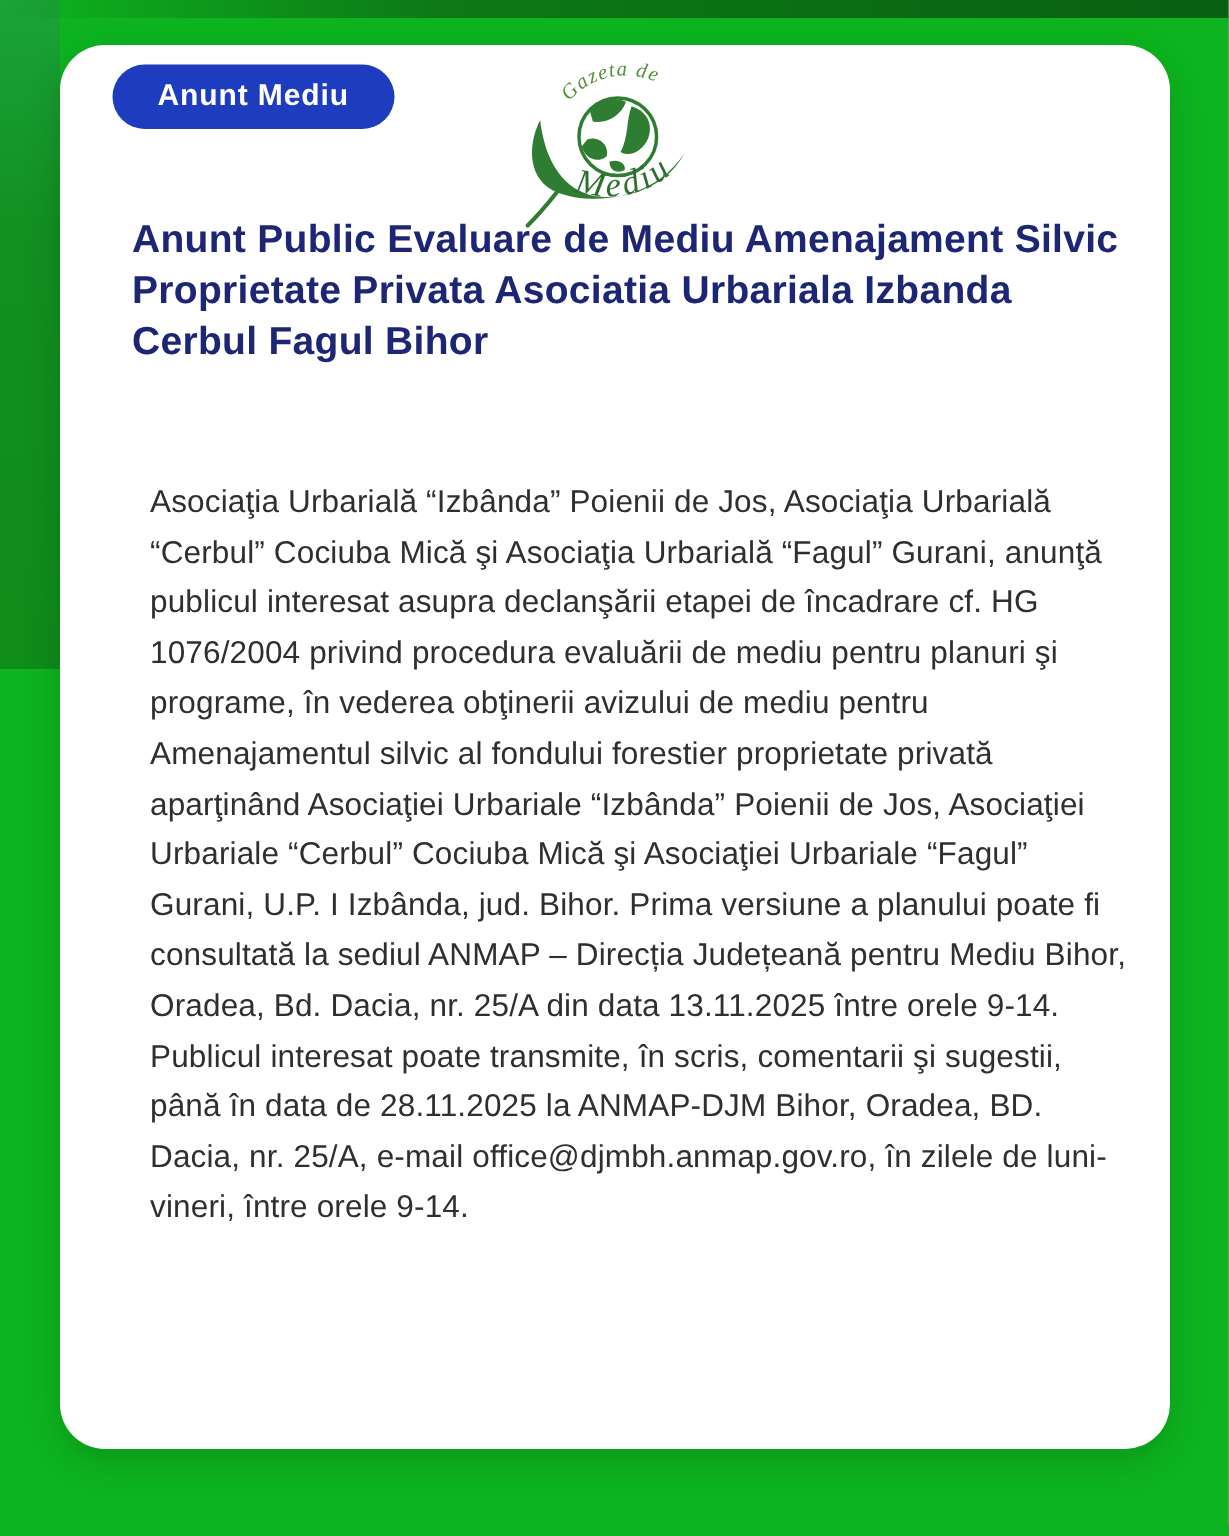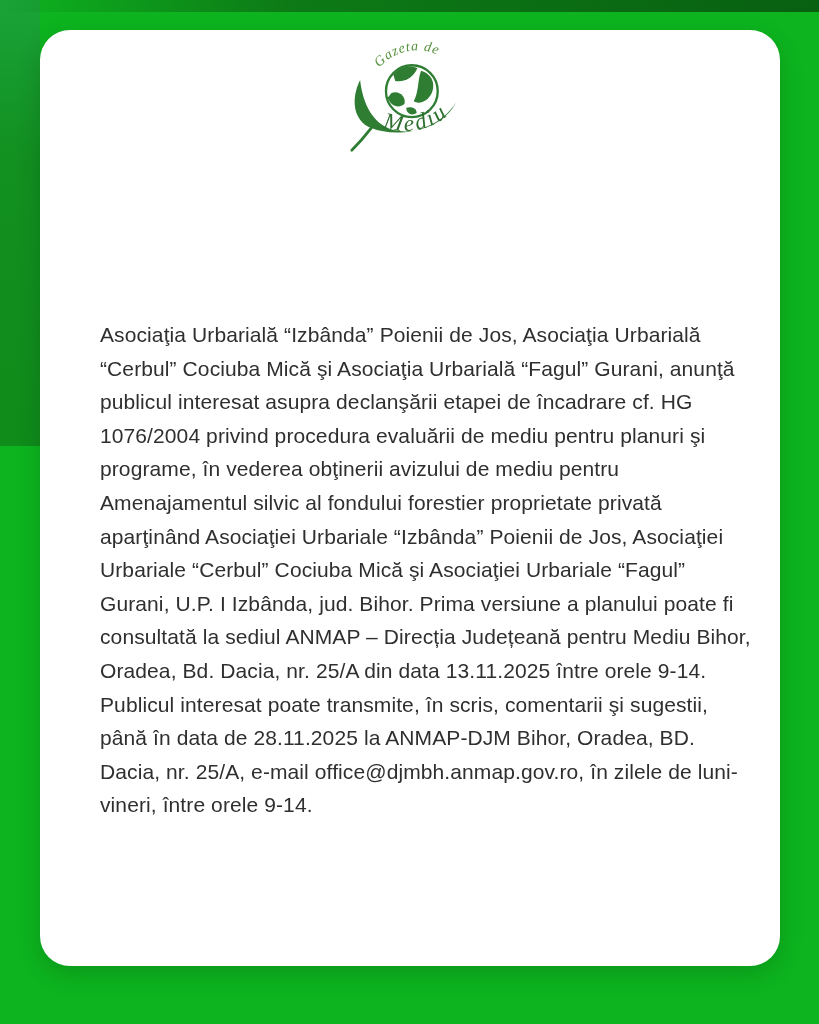--- a/index.html
+++ b/index.html
@@ -75,20 +75,23 @@
 </head>
 <body>
 
 <div class="page">
 
   <div class="bg-left-band"></div>
   <div class="bg-top-strip"></div>
 
   <div class="card">
 
+    <div class="badge">
+      <span>Anunt Mediu</span>
+    </div>
 
     <div class="logo">
       <svg viewBox="0 0 140 132">
         <defs>
           <path id="arcTop" d="M 26 58 A 54 54 0 0 1 118 38" fill="none"></path>
           <path id="arcBot" d="M 22 92 A 70 70 0 0 0 126 72" fill="none"></path>
         </defs>
 
         <path d="M 16 52 C 6 72 8 96 28 104 C 54 114 98 110 120 76 C 108 100 76 112 52 106 C 30 100 19 78 16 52 Z" fill="#2e7d32"></path>
         <path d="M 28 104 C 21 113 14 121 7 128" stroke="#2e7d32" stroke-width="3" fill="none" stroke-linecap="round"></path>
@@ -103,17 +106,18 @@
 
         <text class="arc-top">
           <textPath href="#arcTop" startOffset="50%" text-anchor="middle">Gazeta de</textPath>
         </text>
         <text class="arc-bottom">
           <textPath href="#arcBot" startOffset="50%" text-anchor="middle">Mediu</textPath>
         </text>
       </svg>
     </div>
 
+    <h1 class="title">Anunt Public Evaluare de Mediu Amenajament Silvic Proprietate Privata Asociatia Urbariala Izbanda Cerbul Fagul Bihor</h1>
 
     <p class="body-text">Asociaţia Urbarială “Izbânda” Poienii de Jos, Asociaţia Urbarială “Cerbul” Cociuba Mică şi Asociaţia Urbarială “Fagul” Gurani, anunţă publicul interesat asupra declanşării etapei de încadrare cf. HG 1076/2004 privind procedura evaluării de mediu pentru planuri şi programe, în vederea obţinerii avizului de mediu pentru Amenajamentul silvic al fondului forestier proprietate privată aparţinând Asociaţiei Urbariale “Izbânda” Poienii de Jos, Asociaţiei Urbariale “Cerbul” Cociuba Mică şi Asociaţiei Urbariale “Fagul” Gurani, U.P. I Izbânda, jud. Bihor. Prima versiune a planului poate fi consultată la sediul ANMAP – Direcția Județeană pentru Mediu Bihor, Oradea, Bd. Dacia, nr. 25/A din data 13.11.2025 între orele 9-14. Publicul interesat poate transmite, în scris, comentarii şi sugestii, până în data de 28.11.2025 la ANMAP-DJM Bihor, Oradea, BD. Dacia, nr. 25/A, e-mail office@djmbh.anmap.gov.ro, în zilele de luni-vineri, între orele 9-14.</p>
 
   </div>
 </div>
 
 </body></html>

